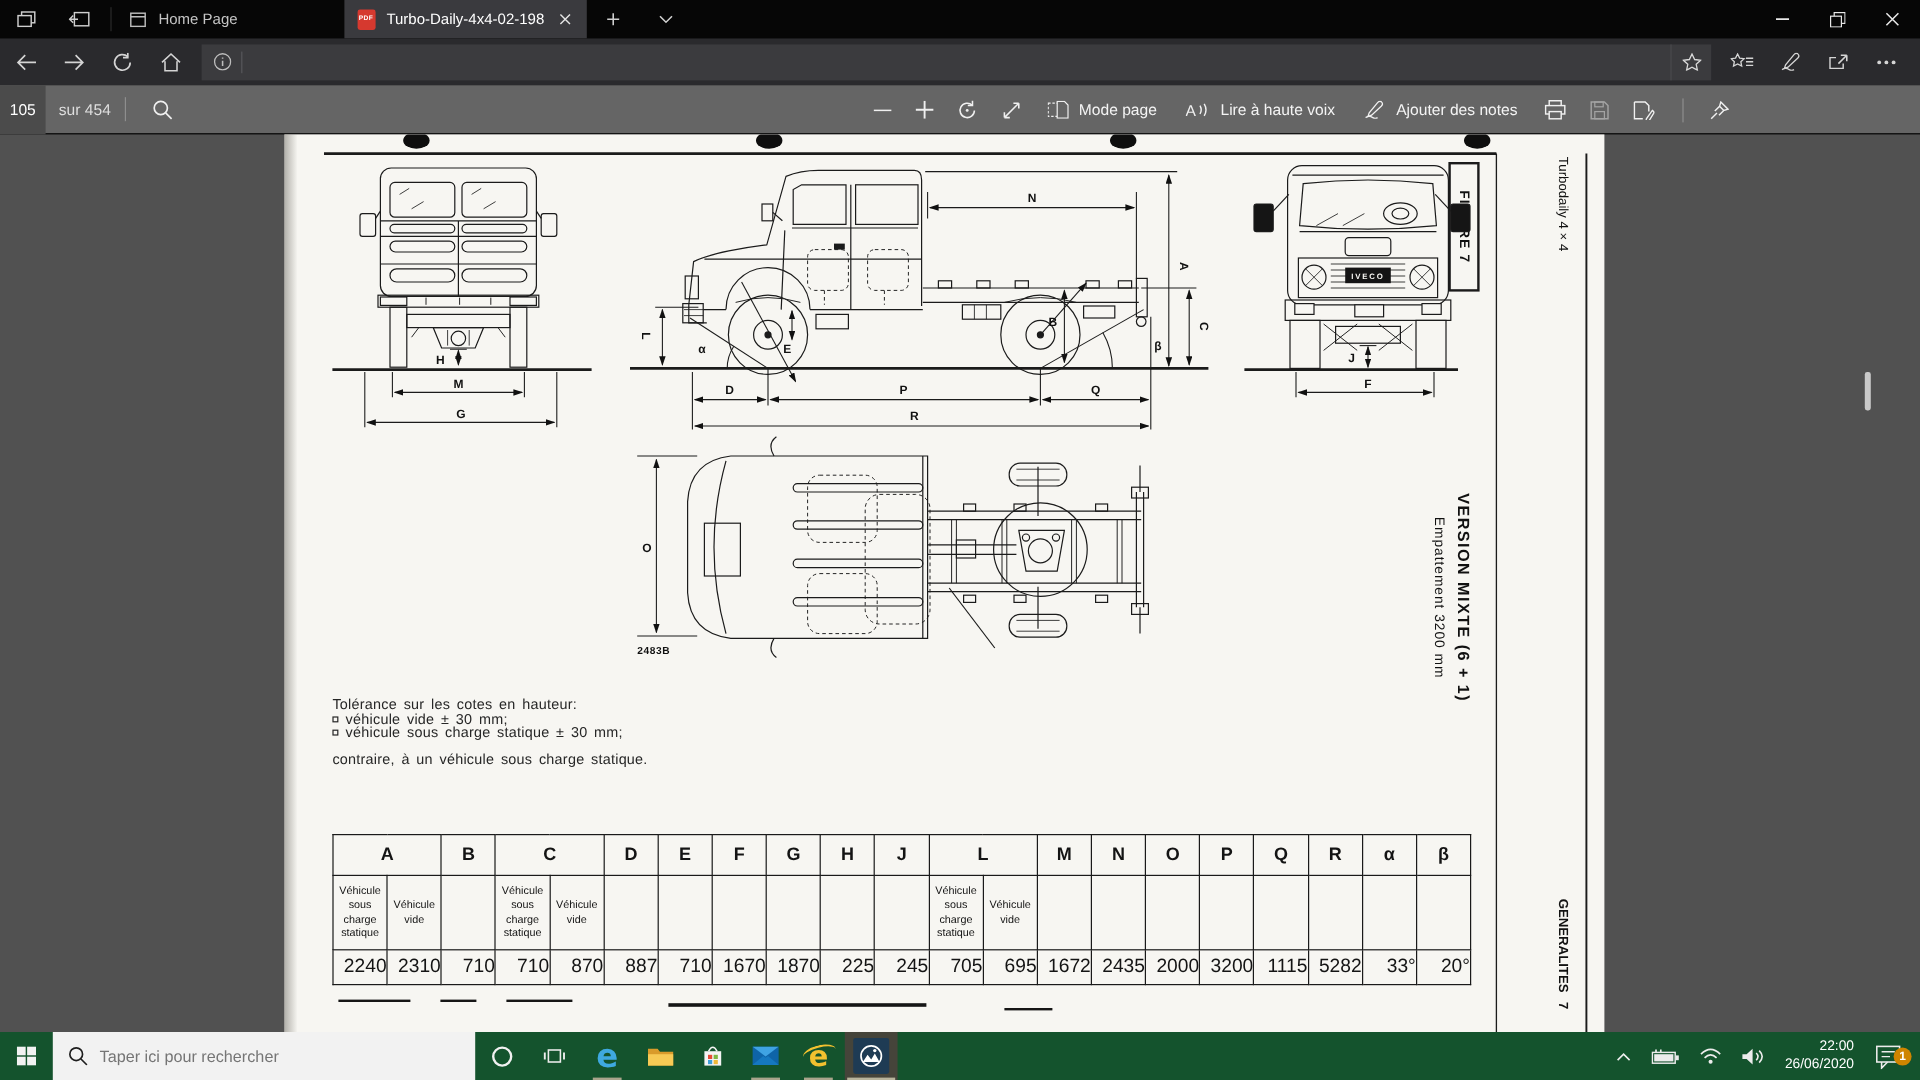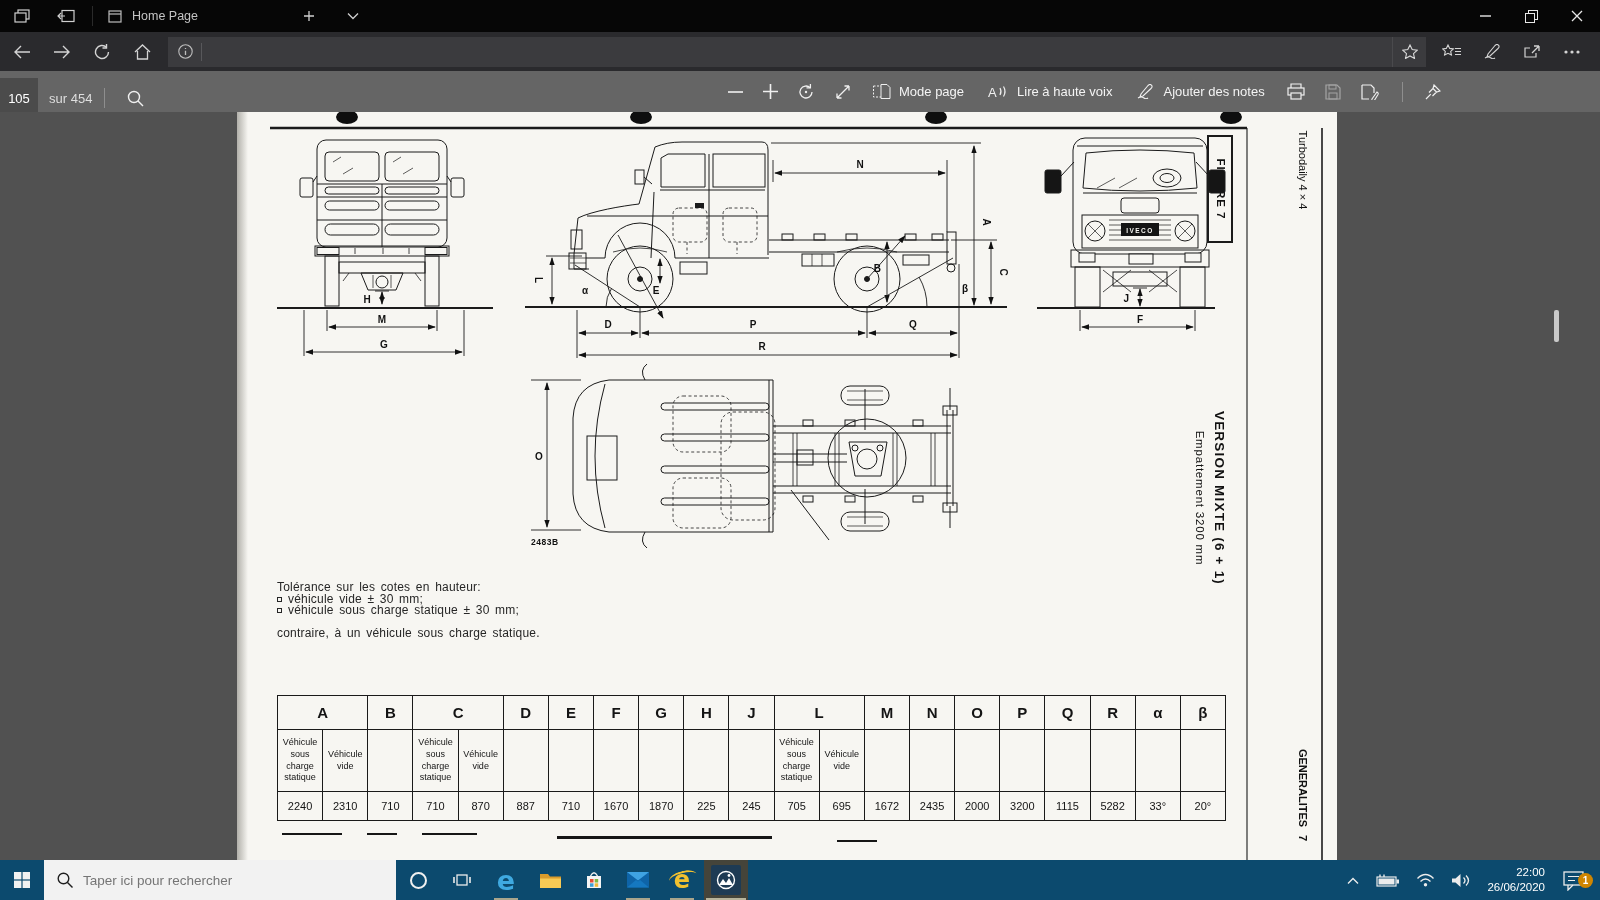--- a/index.html
+++ b/index.html
@@ -21,21 +21,21 @@
 
   
   .navbar { position:absolute; top:32px; left:0; width:1600px; height:39px; background:#2a2a2d; display:flex; align-items:center; padding:0 8px 0 2px; }
   .nav-btn { width:40px; height:39px; display:flex; align-items:center; justify-content:center; flex:none; }
   .urlbar { flex:1; height:30px; background:#3b3b3e; display:flex; align-items:center; gap:8px; padding:0 8px 0 10px; margin:0 6px; }
   .url-sep { width:1px; height:18px; background:#58585b; }
   .url-text { font-size:13px; color:#c6c6c6; white-space:nowrap; overflow:hidden; flex:1; }
   .url-star { width:34px; height:30px; margin:0 -8px 0 0; display:flex; align-items:center; justify-content:center; border-left:1px solid #4a4a4d; }
 
   
-  .pdfbar { position:absolute; top:71px; left:0; width:1600px; height:54px; background:#656565; display:flex; align-items:center; color:#f4f4f4; }
+  .pdfbar { position:absolute; top:71px; left:0; width:1600px; height:40px; background:#656565; display:flex; align-items:center; color:#f4f4f4; }
   .page-box { width:38px; height:41px; background:#4b4b4b; display:flex; align-items:center; justify-content:center; font-size:13px; color:#fff; flex:none; }
   .page-total { margin-left:11px; font-size:13px; color:#dedede; }
   .pb-sep { width:1px; height:20px; background:#8e8e8e; margin:0 12px; }
   .pb-btn { padding:0 10px; height:41px; display:flex; align-items:center; justify-content:center; }
   .pb-item { padding:0 12px; height:41px; display:flex; align-items:center; gap:8px; font-size:13px; white-space:nowrap; }
   .pdf-controls { position:absolute; left:718px; top:0; height:41px; display:flex; align-items:center; }
   .dim-ic { opacity:.45; }
 
   
   .content { position:absolute; top:112px; left:0; width:1600px; height:748px; background:#515151; }
@@ -52,24 +52,24 @@
   .tol, .nota { position:absolute; left:40px; color:#262626; font-size:12px; line-height:11.5px; letter-spacing:.2px; word-spacing:2px; width:330px; }
   .tol { top:470px; }
   .nota { top:516px; }
   .bx { display:inline-block; width:5px; height:5px; border:1px solid #262626; margin-right:6px; position:relative; top:-1px; }
 
   
   table.spec { position:absolute; left:40px; top:583px; width:948px; border-collapse:collapse; table-layout:fixed; color:#141414; }
   table.spec th, table.spec td { border:1.5px solid #1a1a1a; text-align:center; vertical-align:middle; padding:0; overflow:hidden; }
   table.spec th { height:34px; font-size:15px; font-weight:bold; }
   table.spec td.sub { height:62px; font-size:9px; line-height:1.3; padding:2px 1px; }
-  table.spec td.val { height:29px; font-size:11px; }
+  table.spec td.val { height:29px; font-size:16px;text-align:right; }
 
   
-  .taskbar { position:absolute; left:0; top:860px; width:1600px; height:40px; background:#0c4a6e; display:flex; align-items:stretch; color:#ececec; }
+  .taskbar { position:absolute; left:0; top:860px; width:1600px; height:40px; background:#14532d; display:flex; align-items:stretch; color:#ececec; }
   .tk-btn { width:44px; display:flex; align-items:center; justify-content:center; position:relative; flex:none; }
   .tk-btn.open::after { content:""; position:absolute; bottom:0; left:10px; right:10px; height:2px; background:#a9a58c; }
   .tk-btn.active { background:#45443a; }
   .tk-btn.active::after { left:2px; right:2px; background:#b8b49c; }
   .searchbox { width:352px; background:#f2f2f2; display:flex; align-items:center; gap:10px; padding-left:13px; flex:none; }
   .searchbox input { border:none; outline:none; background:transparent; font-size:13.5px; color:#3a3a3a; font-family:"Liberation Sans",sans-serif; width:280px; }
   .ring { width:17px; height:17px; border:2px solid #f0f0f0; border-radius:50%; }
   .edge-e { font-size:27px; font-weight:bold; color:#3fa9e0; line-height:1; font-family:"DejaVu Sans",sans-serif; }
   .ie-e { font-size:24px; font-weight:bold; color:#f2c12f; line-height:1; font-family:"DejaVu Sans",sans-serif; position:relative; }
   .ie-orbit { position:absolute; left:-5px; top:3px; width:28px; height:13px; border:none; border-top:2px solid #f2c12f; border-radius:50%; transform:rotate(-14deg); }
@@ -99,20 +99,31 @@
     </div>
     <div class="tb-sep"></div>
     <div class="tab">
       <span class="favicon">
         <svg width="14" height="13">
             <rect x="1" y="1" width="12" height="11" style="fill:none;stroke:#bdbdbd;stroke-width:1.2"></rect>
             <path d="M1,4 H13" style="stroke:#bdbdbd;stroke-width:1.2"></path>
           </svg>
       </span>
       <span class="tab-label">Home Page</span>
+    </div>
+    <div class="tab active">
+      <span class="favicon">
+          <span class="pdf-fav">PDF</span>
+        </span>
+      <span class="tab-label">Turbo-Daily-4x4-02-198</span>
+      <span class="tab-close">
+        <svg width="10" height="10">
+            <path d="M1,1 L9,9 M9,1 L1,9" style="stroke:#e4e4e4;stroke-width:1.2"></path>
+          </svg>
+      </span>
     </div>
     <div class="tb-btn">
       <svg width="12" height="12">
           <path d="M6,1 V11 M1,6 H11" style="stroke:#cfcfcf;stroke-width:1.3"></path>
         </svg>
     </div>
     <div class="tb-btn">
       <svg width="12" height="8">
           <path d="M1,1.5 L6,6.5 L11,1.5" style="fill:none;stroke:#cfcfcf;stroke-width:1.3"></path>
         </svg>

